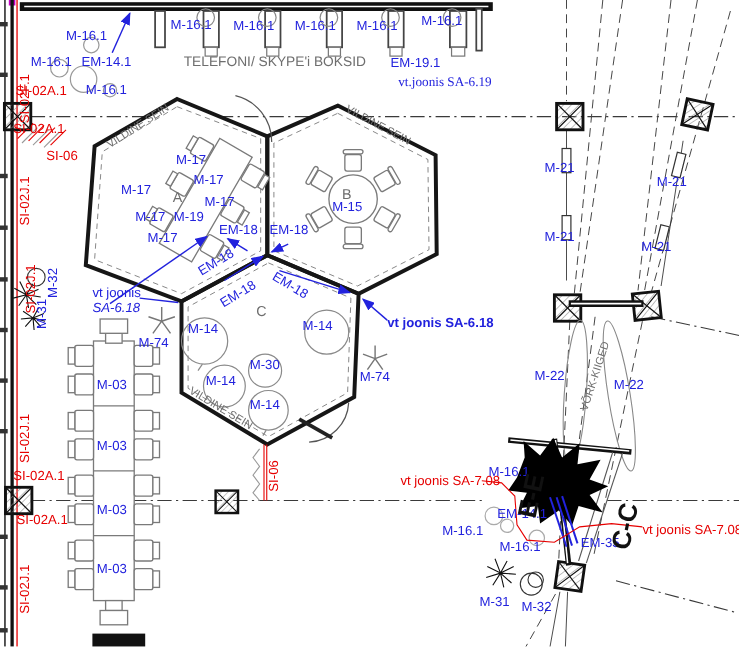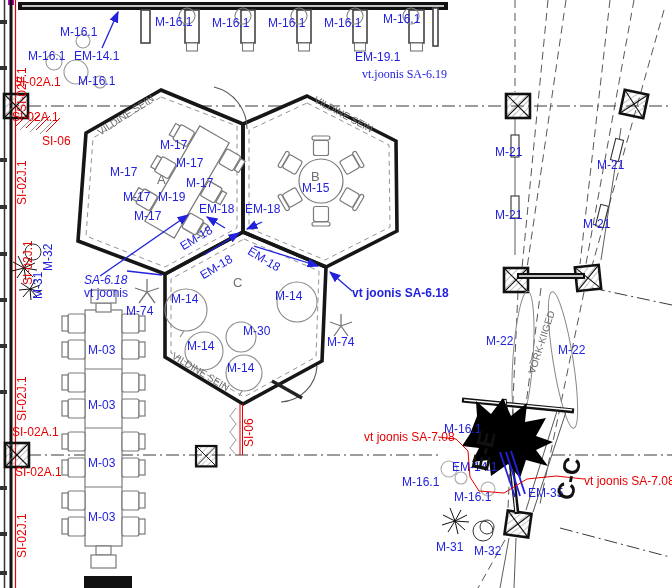--- a/index.html
+++ b/index.html
@@ -342,20 +342,21 @@
     <div class="ann c-blue" style="left: 78px; top: 75px; font-size: 12px;">M-16.1</div>
     <div class="ann c-red" style="left: 14px; top: 76px; font-size: 12px;">SI-02A.1</div>
     <div class="ann c-red" style="left: 12px; top: 111px; font-size: 12px;">SI-02A.1</div>
     <div class="ann c-red" style="left: 42px; top: 135px; font-size: 12px;">SI-06</div>
     <div class="ann c-red" style="left: 16px; top: 112px; font-size: 12px; transform: rotate(-90deg);">SI-02F.1</div>
     <div class="ann c-blue" style="left: 155px; top: 16px; font-size: 12px;">M-16.1</div>
     <div class="ann c-blue" style="left: 212px; top: 17px; font-size: 12px;">M-16.1</div>
     <div class="ann c-blue" style="left: 268px; top: 17px; font-size: 12px;">M-16.1</div>
     <div class="ann c-blue" style="left: 324px; top: 17px; font-size: 12px;">M-16.1</div>
     <div class="ann c-blue" style="left: 383px; top: 13px; font-size: 12px;">M-16.1</div>
+    <div class="ann c-gray" style="left: 167px; top: 50px; font-size: 12.5px;">TELEFONI/ SKYPE'i BOKSID</div>
     <div class="ann c-blue" style="left: 355px; top: 51px; font-size: 12px;">EM-19.1</div>
     <div class="ann c-blue" style="left: 362px; top: 68px; font-size: 12px; font-family: Liberation Serif, serif;">vt.joonis SA-6.19</div>
     <div class="ann c-red" style="left: 16px; top: 205px; font-size: 12px; transform: rotate(-90deg);">SI-02J.1</div>
     <div class="ann c-red" style="left: 22px; top: 285px; font-size: 12px; transform: rotate(-90deg);">SI-02J.1</div>
     <div class="ann c-blue" style="left: 32px; top: 299px; font-size: 12px; transform: rotate(-90deg);">M-31</div>
     <div class="ann c-blue" style="left: 42px; top: 271px; font-size: 12px; transform: rotate(-90deg);">M-32</div>
     <div class="ann c-red" style="left: 16px; top: 421px; font-size: 12px; transform: rotate(-90deg);">SI-02J.1</div>
     <div class="ann c-red" style="left: 12px; top: 426px; font-size: 12px;">SI-02A.1</div>
     <div class="ann c-red" style="left: 15px; top: 466px; font-size: 12px;">SI-02A.1</div>
     <div class="ann c-red" style="left: 16px; top: 558px; font-size: 12px; transform: rotate(-90deg);">SI-02J.1</div>
@@ -370,28 +371,28 @@
     <div class="ann c-blue" style="left: 158px; top: 191px; font-size: 12px;">M-19</div>
     <div class="ann c-gray" style="left: 317px; top: 95px; font-size: 10px; transform: rotate(28deg);">VILDINE SEIN</div>
     <div class="ann c-gray" style="left: 311px; top: 170px; font-size: 13px;">B</div>
     <div class="ann c-blue" style="left: 302px; top: 182px; font-size: 12px;">M-15</div>
     <div class="ann c-gray" style="left: 233px; top: 276px; font-size: 13px;">C</div>
     <div class="ann c-blue" style="left: 199px; top: 203px; font-size: 12px;">EM-18</div>
     <div class="ann c-blue" style="left: 245px; top: 203px; font-size: 12px;">EM-18</div>
     <div class="ann c-blue" style="left: 178px; top: 242px; font-size: 12px; transform: rotate(-31deg);">EM-18</div>
     <div class="ann c-blue" style="left: 198px; top: 271px; font-size: 12px; transform: rotate(-31deg);">EM-18</div>
     <div class="ann c-blue" style="left: 252px; top: 245px; font-size: 12px; transform: rotate(31deg);">EM-18</div>
-    <div class="ann c-blue" style="left: 84px; top: 260px; font-size: 12px; margin-top: 27px;">vt joonis</div>
+    <div class="ann c-blue" style="left: 84px; top: 260px; font-size: 12px;">vt joonis</div>
     <div class="ann c-blue" style="left: 84px; top: 274px; font-size: 12px; font-style: italic;">SA-6.18</div>
     <div class="ann c-blue" style="left: 352px; top: 287px; font-size: 12px; font-weight: bold;">vt joonis SA-6.18</div>
     <div class="ann c-blue" style="left: 126px; top: 305px; font-size: 12px;">M-74</div>
     <div class="ann c-blue" style="left: 327px; top: 336px; font-size: 12px;">M-74</div>
     <div class="ann c-blue" style="left: 171px; top: 293px; font-size: 12px;">M-14</div>
     <div class="ann c-blue" style="left: 275px; top: 290px; font-size: 12px;">M-14</div>
-    <div class="ann c-blue" style="left: 227px; top: 325px; font-size: 12px; margin-left: 16px;">M-30</div>
+    <div class="ann c-blue" style="left: 227px; top: 325px; font-size: 12px;">M-30</div>
     <div class="ann c-blue" style="left: 187px; top: 340px; font-size: 12px;">M-14</div>
     <div class="ann c-blue" style="left: 227px; top: 362px; font-size: 12px;">M-14</div>
     <div class="ann c-gray" style="left: 175px; top: 351px; font-size: 10px; transform: rotate(31deg);">VILDINE SEIN</div>
     <div class="ann c-red" style="left: 243px; top: 447px; font-size: 12px; transform: rotate(-90deg);">SI-06</div>
     <div class="ann c-blue" style="left: 88px; top: 344px; font-size: 12px;">M-03</div>
     <div class="ann c-blue" style="left: 88px; top: 399px; font-size: 12px;">M-03</div>
     <div class="ann c-blue" style="left: 88px; top: 457px; font-size: 12px;">M-03</div>
     <div class="ann c-blue" style="left: 88px; top: 511px; font-size: 12px;">M-03</div>
     <div class="ann c-blue" style="left: 495px; top: 146px; font-size: 12px;">M-21</div>
     <div class="ann c-blue" style="left: 597px; top: 159px; font-size: 12px;">M-21</div>

